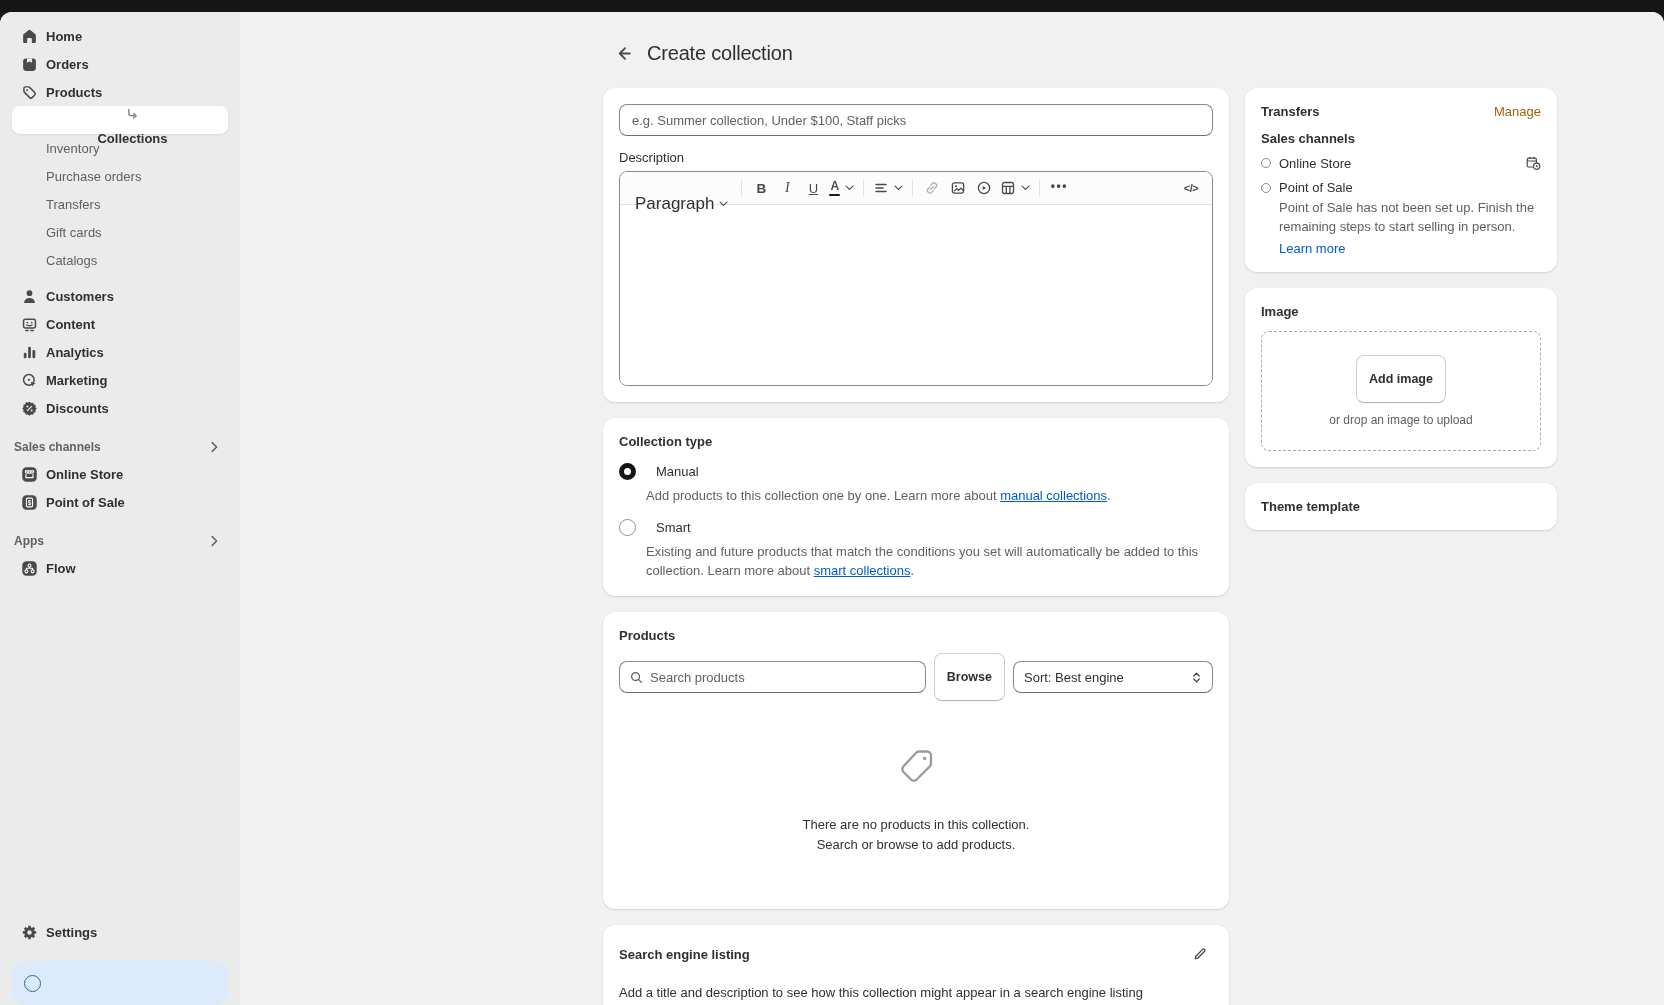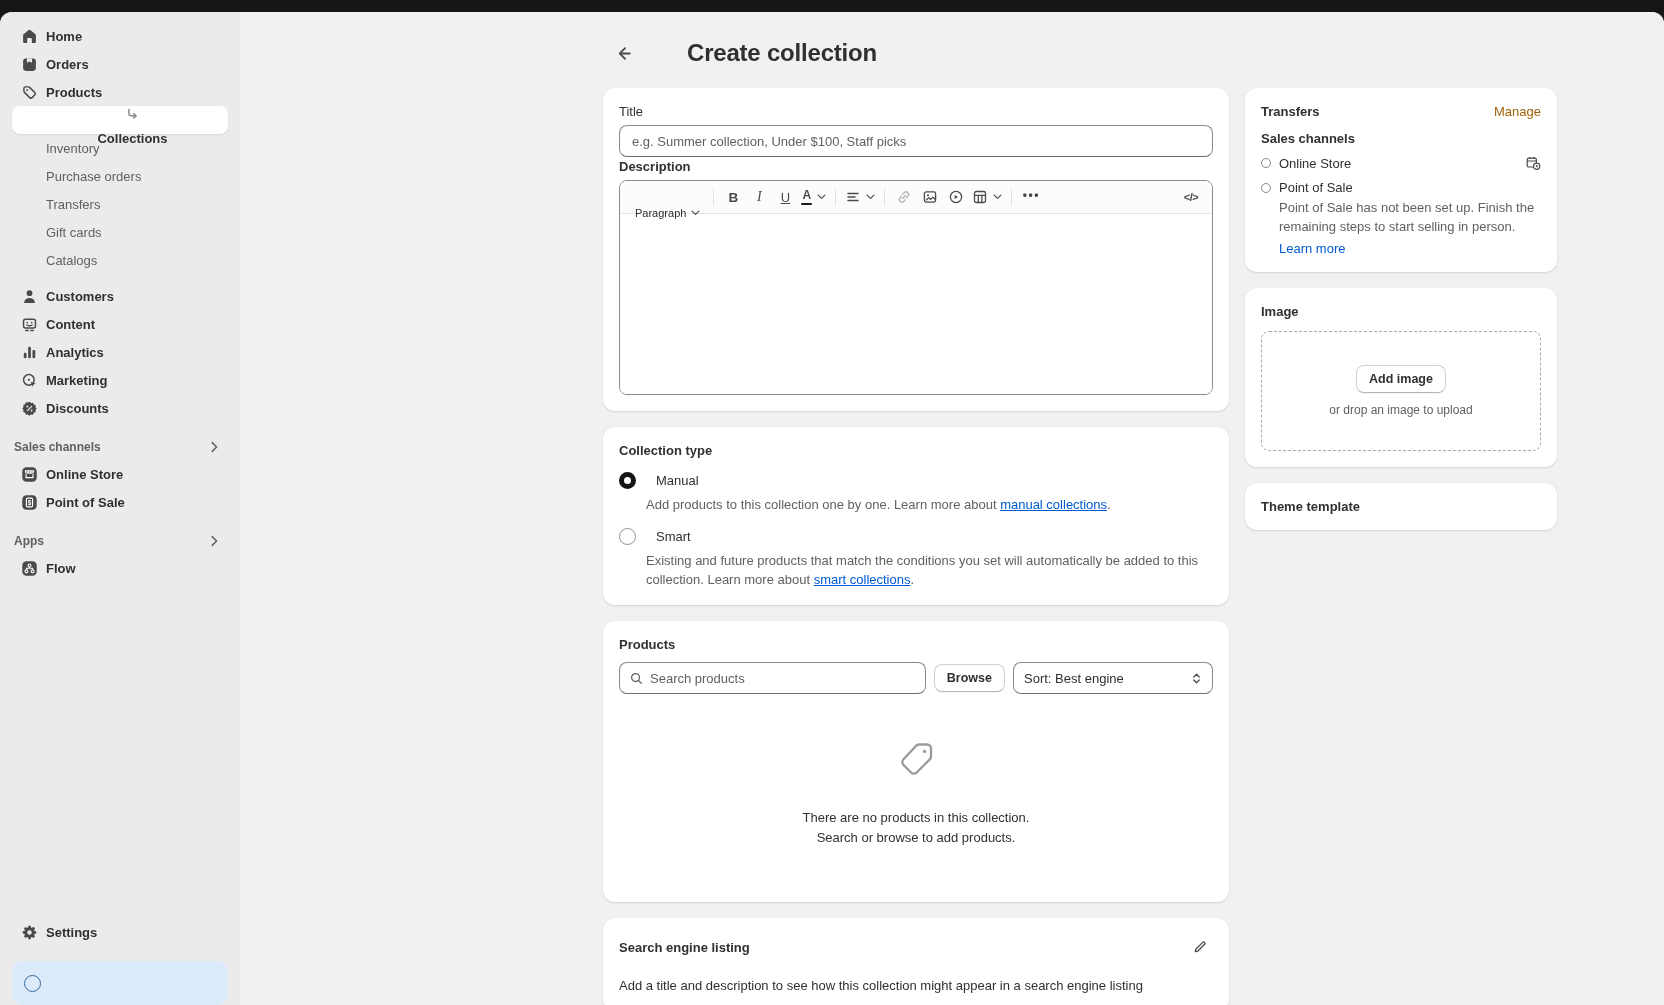--- a/index.html
+++ b/index.html
@@ -26,40 +26,40 @@
   .sidebar-bottom{margin-top:auto;}
   .callout{margin-top:15px;height:44px;background:#dcebfc;border-radius:12px;
     display:flex;align-items:center;gap:8px;padding:0 12px;}
   .callout .ring{width:15px;height:15px;border:1.6px solid #34679e;border-radius:50%;}
 
   
   .content{flex:1;position:relative;background:#f1f1f1;}
   .page{position:absolute;left:363px;top:26px;width:954px;}
   .page-header{display:flex;align-items:center;gap:10px;height:30px;margin-bottom:20px;padding-left:6px;}
   .back-btn{width:28px;height:28px;display:flex;align-items:center;justify-content:center;border-radius:8px;cursor:pointer;}
-  .page-title{font-size:24px;font-weight:700;letter-spacing:-.2px;margin-left:40px;}
+  .page-title{font-size:20px;font-weight:400;letter-spacing:-.2px;}
   .columns{display:flex;gap:16px;align-items:flex-start;}
   .col-main{width:626px;display:flex;flex-direction:column;gap:16px;}
   .col-side{width:312px;display:flex;flex-direction:column;gap:16px;}
   .card{background:#fff;border-radius:12px;padding:16px;box-sizing:border-box;
     box-shadow:0 1px 2px rgba(26,26,26,.13),0 0 1px rgba(26,26,26,.08);}
   .card-heading{font-size:13px;font-weight:700;}
 
   .field-label{margin-bottom:6px;}
   .text-input{width:100%;height:32px;box-sizing:border-box;border:1px solid #8a8a8a;border-bottom-color:#6e6e6e;
     border-radius:8px;padding:0 12px;font:inherit;color:#303030;background:#fff;outline:none;}
   .text-input::placeholder,.bare-input::placeholder{color:#616161;}
-  .mt14{margin-top:2px;font-weight:bold;}
+  .mt14{margin-top:14px;}
 
   
   .editor{border:1px solid #8a8a8a;border-radius:8px;overflow:hidden;margin-top:6px;background:#fff;}
   .editor-toolbar{height:32px;display:flex;align-items:center;padding:0 8px;border-bottom:1px solid #e3e3e3;background:#fcfcfc;}
   .tb-btn{height:26px;min-width:26px;padding:0 3px;display:flex;align-items:center;justify-content:center;
     color:#4a4a4a;border-radius:4px;cursor:pointer;gap:5px;box-sizing:border-box;}
-  .paragraph-btn{font-size:11px;color:#303030;padding:0 7px;margin-top:32px;}
+  .paragraph-btn{font-size:17px;color:#303030;padding:0 7px;margin-top:32px;}
   .tb-divider{width:1px;height:18px;background:#e3e3e3;margin:0 6px;flex-shrink:0;}
   .tb-bold{font-weight:700;font-size:13.5px;}
   .tb-italic{font-style:italic;font-family:"Liberation Serif",serif;font-size:14px;}
   .tb-underline{text-decoration:underline;font-size:13px;}
   .color-stack{display:flex;flex-direction:column;align-items:center;line-height:1;}
   .color-stack .a{font-size:12px;font-weight:600;}
   .color-stack .bar{width:11px;height:2.4px;background:#1a1a1a;margin-top:1.5px;border-radius:1px;}
   .tb-more{letter-spacing:1.5px;font-weight:700;font-size:12px;padding-bottom:4px;}
   .tb-spacer{flex:1;}
   .tb-code{font-weight:700;font-size:11px;letter-spacing:-.5px;}
@@ -71,21 +71,21 @@
   .radio.on{border:5px solid #151515;}
   .radio.off{border:1.6px solid #8c9196;}
   .option-desc{margin:6px 0 0 27px;color:#616161;line-height:19px;}
   .inline-link{color:#005bd3;text-decoration:underline;cursor:pointer;}
 
   
   .products-controls{display:flex;gap:8px;margin-top:10px;align-items:center;}
   .search-box{flex:1;height:32px;border:1px solid #8a8a8a;border-bottom-color:#6e6e6e;border-radius:8px;
     display:flex;align-items:center;gap:6px;padding:0 9px;background:#fff;box-sizing:border-box;}
   .bare-input{border:none;outline:none;flex:1;font:inherit;color:#303030;background:transparent;padding:0;}
-  .btn{height:28px;padding:0 12px;border:1px solid #d0d0d0;border-bottom-color:#b5b5b5;border-radius:8px;
+  .btn{height:48px;padding:0 12px;border:1px solid #d0d0d0;border-bottom-color:#b5b5b5;border-radius:8px;
     background:#fff;font-family:inherit;font-size:12.5px;font-weight:600;color:#303030;cursor:pointer;
     box-shadow:0 1px 0 rgba(0,0,0,.04);}
   .select-box{height:32px;border:1px solid #8a8a8a;border-bottom-color:#6e6e6e;border-radius:8px;background:#fff;
     display:flex;align-items:center;justify-content:space-between;padding:0 10px;box-sizing:border-box;cursor:pointer;}
   .sort-select{width:200px;flex-shrink:0;}
   .empty-state{display:flex;flex-direction:column;align-items:center;padding:42px 0 38px 0;}
   .empty-state .lines{margin-top:24px;text-align:center;line-height:20px;}
 
   
   .row-between{display:flex;align-items:center;justify-content:space-between;}
@@ -298,21 +298,20 @@
             </span>
         </span>
         <h1 class="page-title">Create collection</h1>
       </div>
 
       <div class="columns">
 
         <div class="col-main">
 
           <section class="card">
-            <div class="field-label">Title</div>
             <input class="text-input" type="text" placeholder="e.g. Summer collection, Under $100, Staff picks" style="">
             <div class="field-label mt14">Description</div>
             <div class="editor">
               <div class="editor-toolbar">
                 <span class="tb-btn paragraph-btn">
                   <span>Paragraph</span>
                   <span style="display: inline-flex; align-items: center;">
                       <svg viewBox="0 0 10 6" width="9" height="6" fill="none" stroke="#4a4a4a" stroke-width="1.3" stroke-linecap="round" stroke-linejoin="round">
                         <path d="M1.2 1 5 4.6 8.8 1"></path>
                       </svg>

